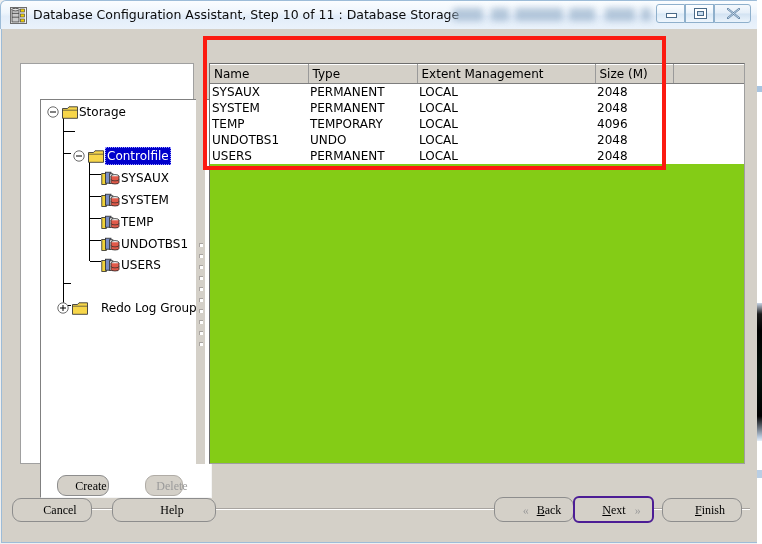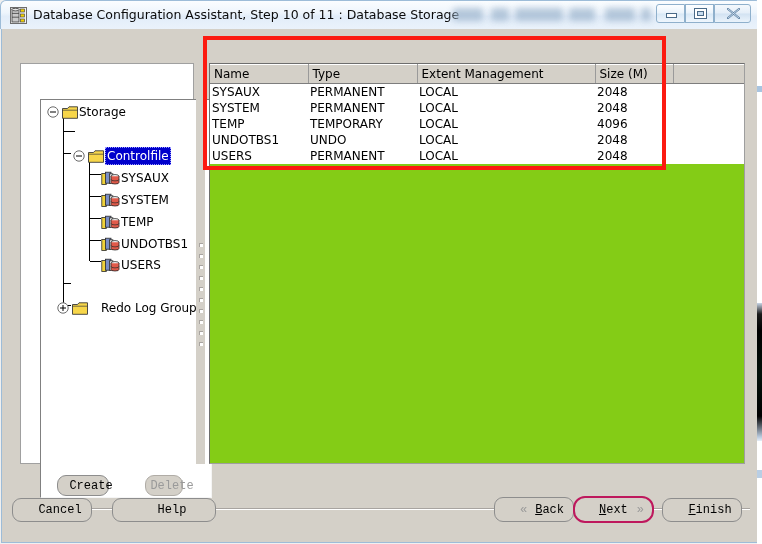--- a/index.html
+++ b/index.html
@@ -232,37 +232,37 @@
     z-index: 40;
   }
 
   
   .jbtn {
     position: absolute;
     box-sizing: border-box;
     background: #d4d0c8;
     border: 1px solid #8d8d8d;
     border-radius: 9px;
-    font-family: Liberation Mono, monospace;
+    font-family: Liberation Serif, serif;
     font-size: 12px;
     color: #000000;
     text-align: center;
     line-height: 1;
     display: flex;
     align-items: center;
     justify-content: center;
     white-space: nowrap;
     cursor: default;
     user-select: none;
     padding-left: 16px;
   }
   .jbtn.disabled { color: #9a9a9a; border-color: #b0aca6; }
   .jbtn.defaultbtn {
-    border: 2px solid #be185d;
-    border-radius: 12px;
+    border: 2px solid #4c1d95;
+    border-radius: 6px;
     text-align: center;
   }
   .mnemo { text-decoration: underline; }
 
   #midline {
     position: absolute;
     left: 10px; top: 479px;
     width: 738px; height: 1px;
     background: #a8a4a0;
     border-bottom: 1px solid #ffffff;

